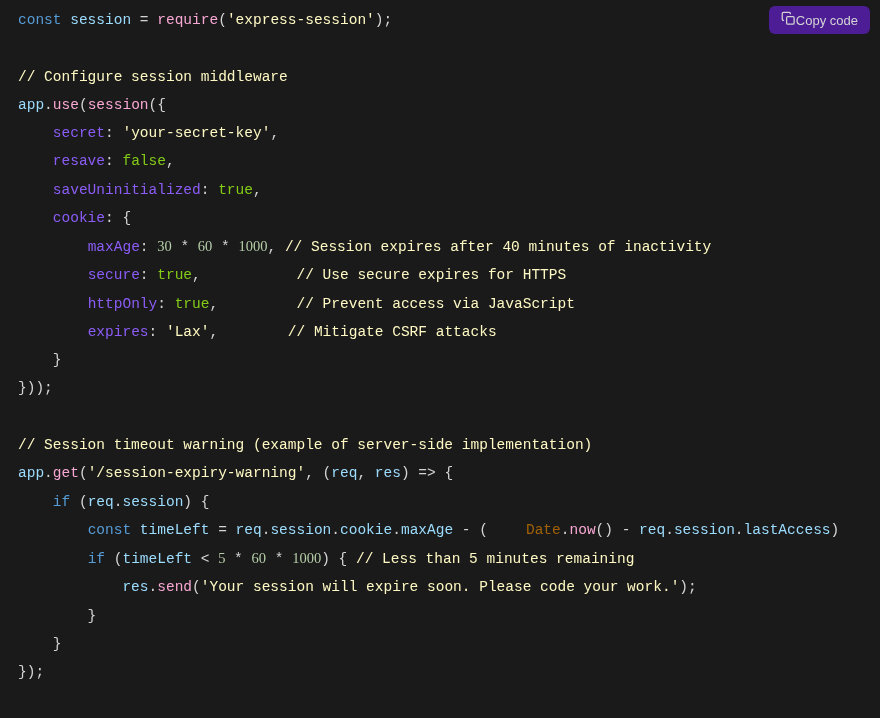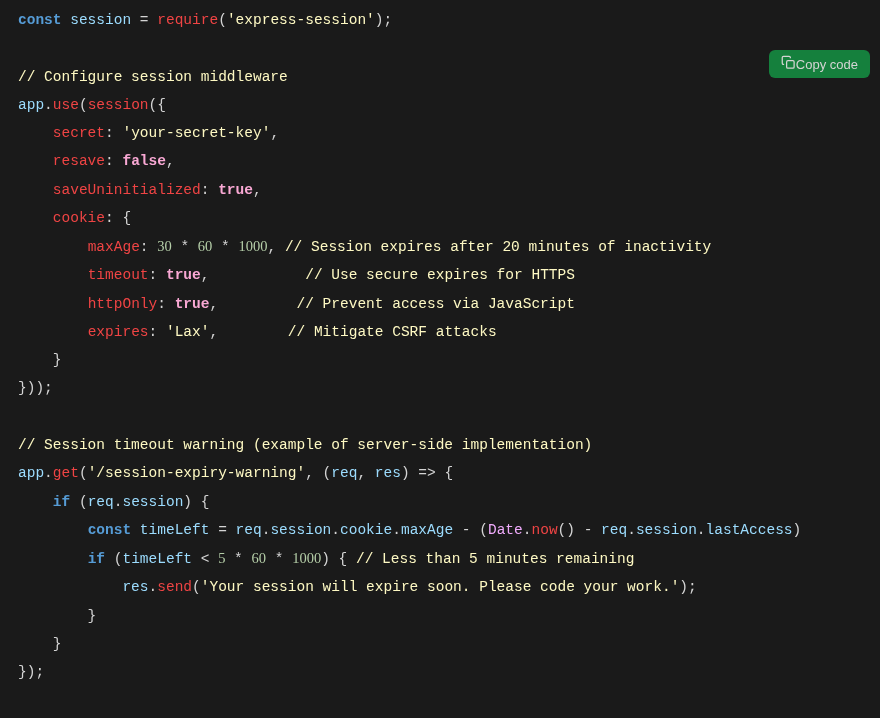--- a/index.html
+++ b/index.html
@@ -12,44 +12,43 @@
     padding: 6px 0 6px 18px;
     width: 880px;
     height: 718px;
     overflow: hidden;
     position: relative;
   }
   .copy-btn {
     position: absolute;
     top: 6px;
     right: 10px;
-    background: #15803d;
+    background: #4c1d95;
     border: none;
     color: #d4d4d4;
     padding: 5px 12px;
     border-radius: 6px;
     font-size: 13px;
     display: flex;
     align-items: center;
     cursor: pointer;
     font-family: -apple-system, BlinkMacSystemFont, 'Segoe UI', sans-serif;
-    margin-top: 44px;
   }
   .copy-btn svg { width: 15px; height: 15px; stroke: #d4d4d4; fill: none; stroke-width: 2; }
   pre { white-space: pre; font-family: inherit; }
-  .kw { color: #569cd6; font-weight: bold; }
+  .kw { color: #569cd6; }
   .var { color: #9cdcfe; }
-  .fn { color: #ef4444; }
+  .fn { color: #f9a8d4; }
   .str { color: #fef9c3; }
   .num { color: #b5cea8; font-family: Liberation Serif, serif; }
-  .bool { color: #f9a8d4; font-weight: bold; }
-  .prop { color: #ef4444; margin-top: 40px; }
+  .bool { color: #84cc16; }
+  .prop { color: #8b5cf6; margin-top: 40px; }
   .cmt { color: #fef9c3; }
   .punct { color: #d4d4d4; }
-  .obj { color: #f0abfc; }
+  .obj { color: #a16207; margin-left: 38px; }
   .dot { color: #d4d4d4; }
 </style>
 </head>
 <body>
 
 <button class="copy-btn">
   <span>
     <svg viewBox="0 0 24 24">
         <rect x="9" y="9" width="12" height="12" rx="2"></rect>
         <path d="M5 15H4a2 2 0 0 1-2-2V4a2 2 0 0 1 2-2h9a2 2 0 0 1 2 2v1"></path>
@@ -59,22 +58,22 @@
 </button>
 
 <pre id="code-block"><span class="kw">const </span><span class="var">session</span><span class="punct"> = </span><span class="fn">require</span><span class="punct">(</span><span class="str">'express-session'</span><span class="punct">);</span>
 
 <span class="cmt">// Configure session middleware</span>
 <span class="var">app</span><span class="dot">.</span><span class="fn">use</span><span class="punct">(</span><span class="fn">session</span><span class="punct">({</span>
 <span class="punct">    </span><span class="prop">secret</span><span class="punct">: </span><span class="str">'your-secret-key'</span><span class="punct">,</span>
 <span class="punct">    </span><span class="prop">resave</span><span class="punct">: </span><span class="bool">false</span><span class="punct">,</span>
 <span class="punct">    </span><span class="prop">saveUninitialized</span><span class="punct">: </span><span class="bool">true</span><span class="punct">,</span>
 <span class="punct">    </span><span class="prop">cookie</span><span class="punct">: {</span>
-<span class="punct">        </span><span class="prop">maxAge</span><span class="punct">: </span><span class="num">30</span><span class="punct"> * </span><span class="num">60</span><span class="punct"> * </span><span class="num">1000</span><span class="punct">, </span><span class="cmt">// Session expires after 20 minutes of inactivity</span>
-<span class="punct">        </span><span class="prop">timeout</span><span class="punct">: </span><span class="bool">true</span><span class="punct">,           </span><span class="cmt">// Use secure expires for HTTPS</span>
+<span class="punct">        </span><span class="prop">maxAge</span><span class="punct">: </span><span class="num">30</span><span class="punct"> * </span><span class="num">60</span><span class="punct"> * </span><span class="num">1000</span><span class="punct">, </span><span class="cmt">// Session expires after 40 minutes of inactivity</span>
+<span class="punct">        </span><span class="prop">secure</span><span class="punct">: </span><span class="bool">true</span><span class="punct">,           </span><span class="cmt">// Use secure expires for HTTPS</span>
 <span class="punct">        </span><span class="prop">httpOnly</span><span class="punct">: </span><span class="bool">true</span><span class="punct">,         </span><span class="cmt">// Prevent access via JavaScript</span>
 <span class="punct">        </span><span class="prop">expires</span><span class="punct">: </span><span class="str">'Lax'</span><span class="punct">,        </span><span class="cmt">// Mitigate CSRF attacks</span>
 <span class="punct">    }</span>
 <span class="punct">}));</span>
 
 <span class="cmt">// Session timeout warning (example of server-side implementation)</span>
 <span class="var">app</span><span class="dot">.</span><span class="fn">get</span><span class="punct">(</span><span class="str">'/session-expiry-warning'</span><span class="punct">, (</span><span class="var">req</span><span class="punct">, </span><span class="var">res</span><span class="punct">) =&gt; {</span>
 <span class="punct">    </span><span class="kw">if</span><span class="punct"> (</span><span class="var">req</span><span class="dot">.</span><span class="var">session</span><span class="punct">) {</span>
 <span class="punct">        </span><span class="kw">const </span><span class="var">timeLeft</span><span class="punct"> = </span><span class="var">req</span><span class="dot">.</span><span class="var">session</span><span class="dot">.</span><span class="var">cookie</span><span class="dot">.</span><span class="var">maxAge</span><span class="punct"> - (</span><span class="obj">Date</span><span class="dot">.</span><span class="fn">now</span><span class="punct">() - </span><span class="var">req</span><span class="dot">.</span><span class="var">session</span><span class="dot">.</span><span class="var">lastAccess</span><span class="punct">)</span>
 <span class="punct">        </span><span class="kw">if</span><span class="punct"> (</span><span class="var">timeLeft</span><span class="punct"> &lt; </span><span class="num">5</span><span class="punct"> * </span><span class="num">60</span><span class="punct"> * </span><span class="num">1000</span><span class="punct">) { </span><span class="cmt">// Less than 5 minutes remaining</span>

